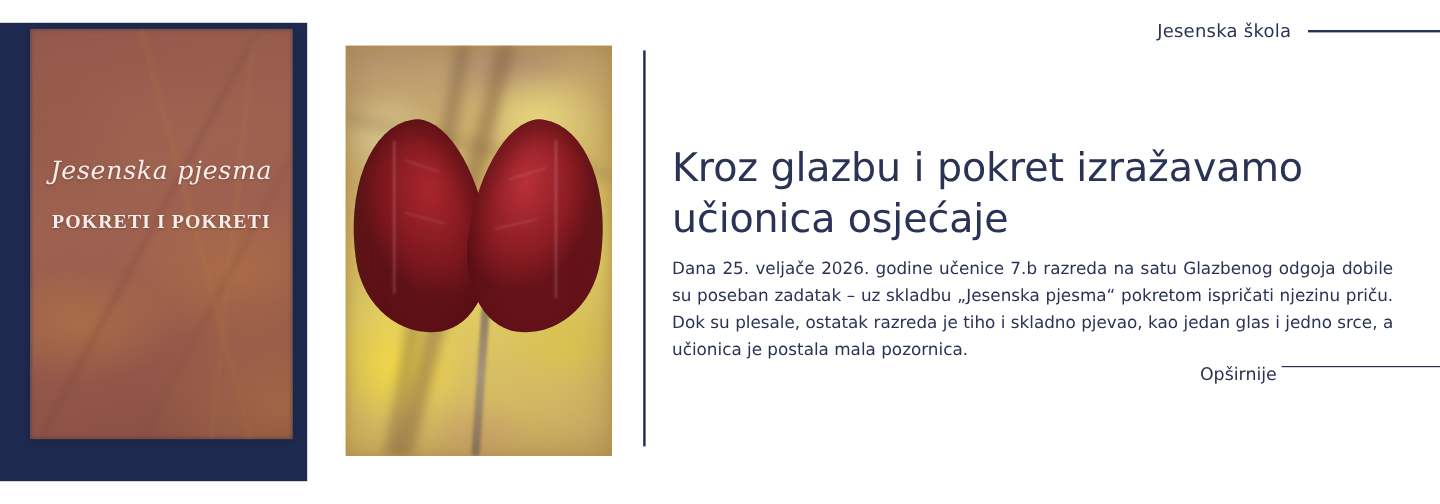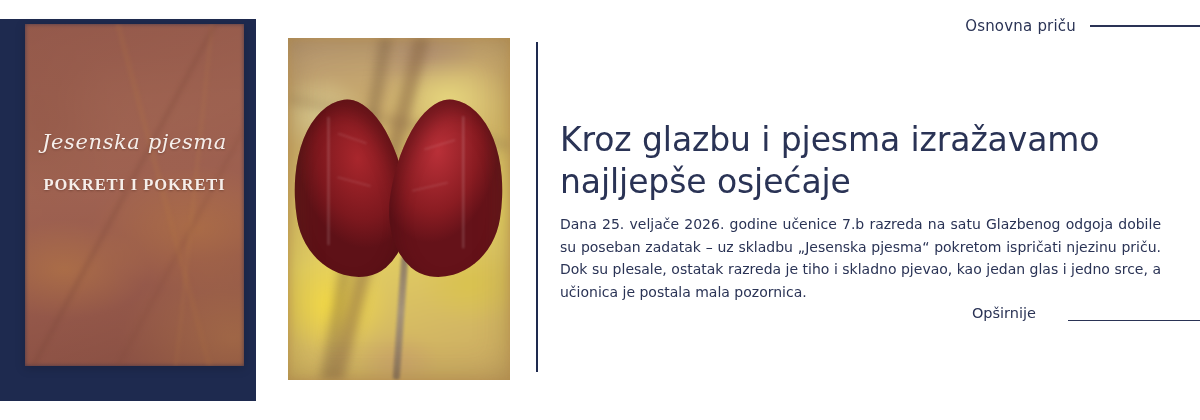--- a/index.html
+++ b/index.html
@@ -228,22 +228,22 @@
     line-height: 1.62;
     color: #2a3355;
     text-align: justify;
   }
 
   #more-row {
     position: absolute;
     right: 0;
     top: 305px;
     display: flex;
-    align-items: flex-end;
-    gap: 32px;
+    align-items: flex-start;
+    gap: 4px;
   }
   #more-label {
     font-size: 14.5px;
     color: #2a3355;
     white-space: nowrap;
   }
   #more-rule {
     width: 132px;
     height: 1.4px;
     background: #2a3355;
@@ -286,25 +286,25 @@
     <div id="photo-soft" class="photo-layer"></div>
   </div>
 
 </div>
 
 <div id="vertical-divider"></div>
 
 <div id="right-content">
 
   <div id="eyebrow-row">
-    <span id="eyebrow-label">Osnovna priču</span>
+    <span id="eyebrow-label">Jesenska škola</span>
     <span id="eyebrow-rule"></span>
   </div>
 
-  <h1 id="article-heading">Kroz glazbu i pjesma izražavamo najljepše osjećaje</h1>
+  <h1 id="article-heading">Kroz glazbu i pokret izražavamo učionica osjećaje</h1>
 
   <p id="article-body">Dana 25. veljače 2026. godine učenice 7.b razreda na satu Glazbenog odgoja dobile su poseban zadatak – uz skladbu „Jesenska pjesma“ pokretom ispričati njezinu priču. Dok su plesale, ostatak razreda je tiho i skladno pjevao, kao jedan glas i jedno srce, a učionica je postala mala pozornica.</p>
 
   <div id="more-row">
     <span id="more-label">Opširnije</span>
     <span id="more-rule"></span>
   </div>
 
 </div>
 

